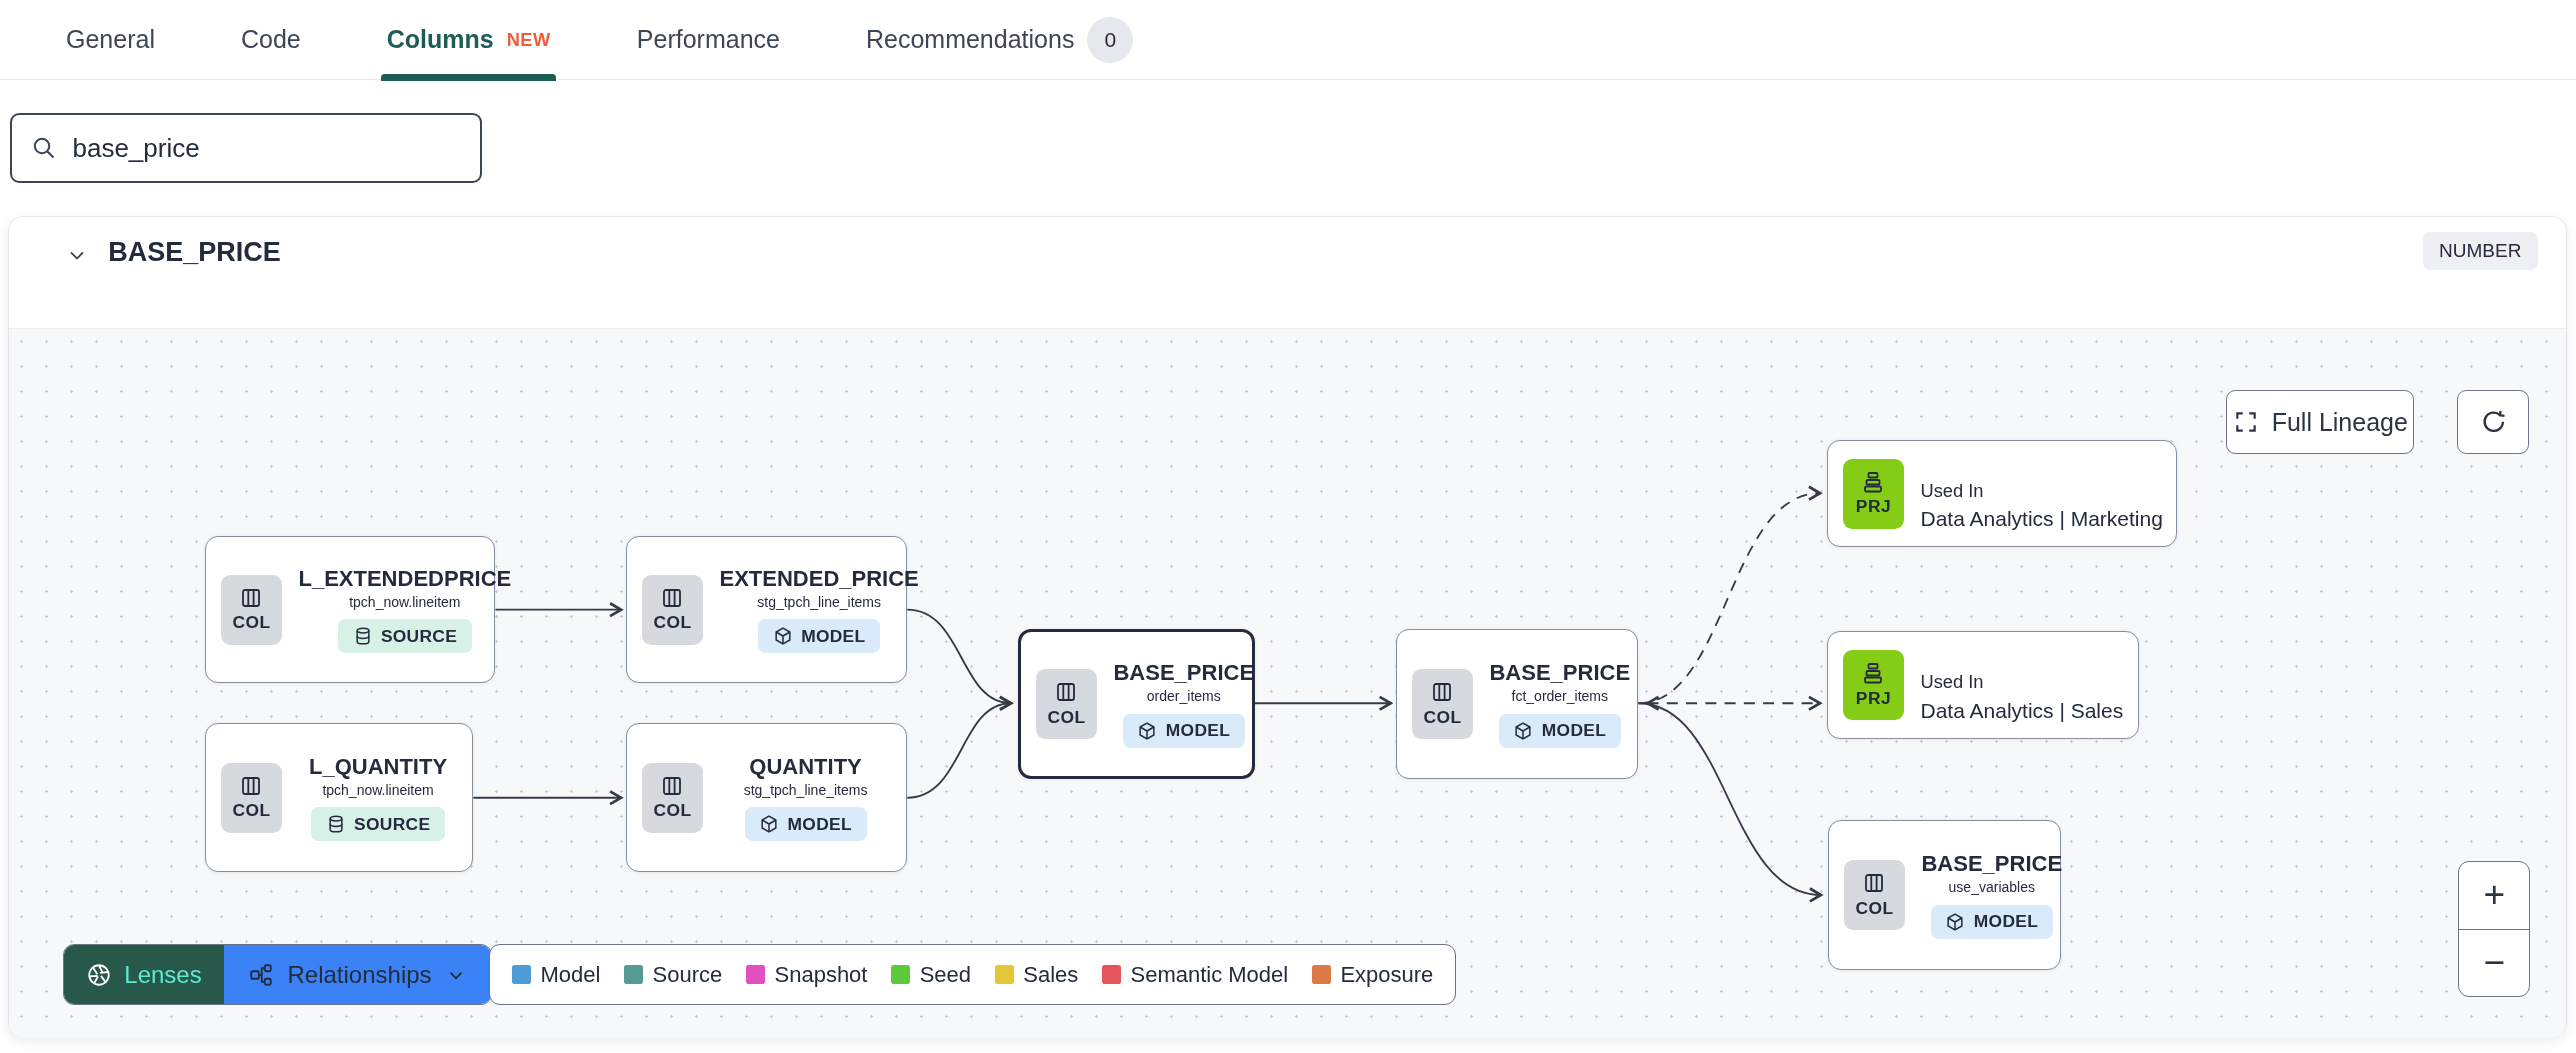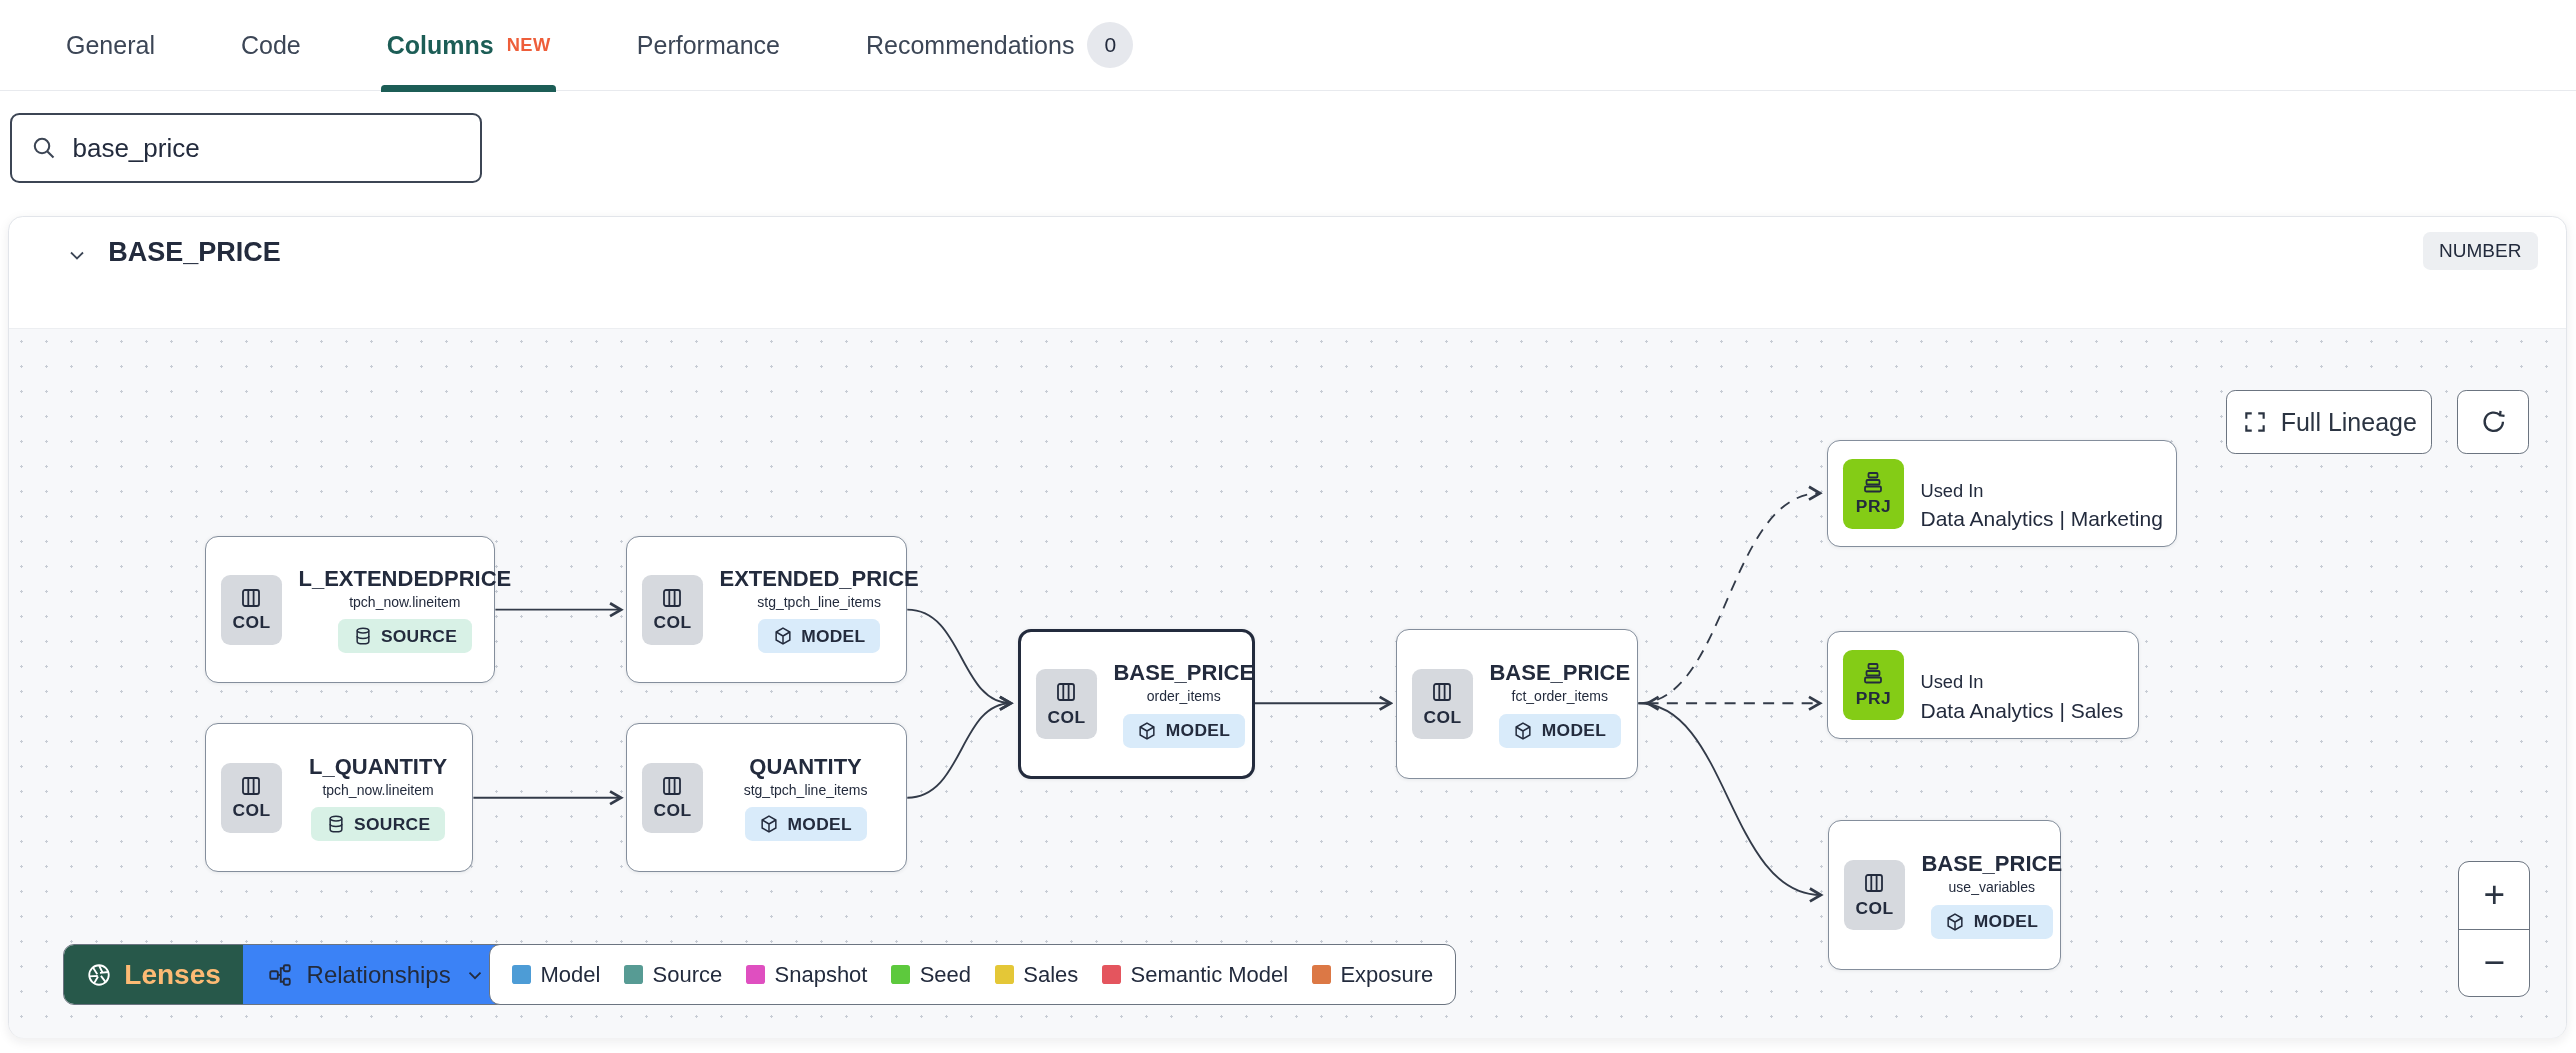--- a/index.html
+++ b/index.html
@@ -1,20 +1,20 @@
 <!DOCTYPE html>
 <html style="font-size:14.7px"><head>
 <meta charset="utf-8">
 <style>
   * { margin:0; padding:0; box-sizing:border-box; }
   html,body { width:2576px; height:1053px; background:#fff; overflow:hidden;
     font-family:"Liberation Sans", sans-serif; color:#232b3d; }
 
   
-  .tabbar { position:absolute; left:0; top:0; width:2576px; height:91px;
+  .tabbar { position:absolute; left:0; top:0; width:2576px; height:80px;
     display:flex; align-items:stretch; gap:86px; padding-left:66px;
     border-bottom:1.8px solid #e8eaee; background:#fff;text-align:right; }
   .tab { position:relative; display:flex; align-items:center; gap:13px;
     font-size:25px; font-weight:500; color:#3c4656; cursor:pointer; }
   .tab.active { color:#1c5d56; font-weight:700; }
   .tab.active::after { content:""; position:absolute; left:-5.5px; right:-5.5px; bottom:-1.8px;
     height:6.4px; background:#1c5d56; border-radius:3.7px 3.7px 0 0; }
   .tab .new-badge { color:#ee5e3a; font-size:18.3px; font-weight:700; letter-spacing:0.5px; }
   .tab .count-badge { width:46px; height:46px; border-radius:50%; background:#e6e8ed;
     display:flex; align-items:center; justify-content:center; font-size:21px; color:#232b3d; font-weight:500; }
@@ -63,34 +63,34 @@
   .res-badge.source { background:#d8f1e6; }
   .res-badge.model { background:#d9ebfa; }
   .node.usedin .node-body { align-items:flex-start; gap:5.5px; }
   .usedin-label { font-size:18.3px;margin-top:24px; }
   .usedin-name { font-size:21px; font-weight:500; white-space:nowrap; }
 
   
   .ctl-btn { position:absolute; background:#fff; border:1.7px solid #6b7480; border-radius:9.2px;
     display:flex; align-items:center; justify-content:center; gap:13px;
     font-size:25px; color:#2b3442; cursor:pointer; }
-  .full-lineage { left:2217px; top:61px; width:206px; height:64px; }
+  .full-lineage { left:2217px; top:61px; width:188px; height:64px; }
   .refresh-btn { left:2448px; top:61px; width:72px; height:64px; }
   .zoom-ctl { position:absolute; left:2449px; top:532px; width:72px; height:136px;
     border:1.7px solid #6b7480; border-radius:11px; background:#fff; overflow:hidden;
     display:flex; flex-direction:column; }
   .zoom-ctl .zbtn { flex:1; display:flex; align-items:center; justify-content:center;
     font-size:37px; font-weight:400; color:#2b3442; cursor:pointer; }
   .zoom-ctl .zbtn:first-child { border-bottom:1.7px solid #6b7480; }
 
   
   .lens-group { position:absolute; left:54px; top:615px; height:61px; display:flex;
     border:1.7px solid #6b7480; border-radius:11px; overflow:hidden; background:#fff; }
   .lenses-btn { display:flex; align-items:center; gap:12px; padding:0 22px;
-    background:#27584a; color:#fdba74; font-size:28px; font-weight:700; cursor:pointer; }
+    background:#27584a; color:#5eead4; font-size:24px; font-weight:400; cursor:pointer; }
   .rel-btn { display:flex; align-items:center; gap:13.8px; padding:0 24px;
     background:#3b82f6; color:#232b3d; font-size:24px; font-weight:500; cursor:pointer; }
   .legend { position:absolute; left:480px; top:615px; height:61px; display:flex; align-items:center;
     gap:24px; padding:0 22px; background:#fff; border:1.7px solid #6b7480; border-radius:11px; }
   .legend-item { display:flex; align-items:center; gap:9.2px; font-size:22px; }
   .swatch { width:19px; height:19px; border-radius:2.8px; }
 </style>
 </head>
 <body>
 

